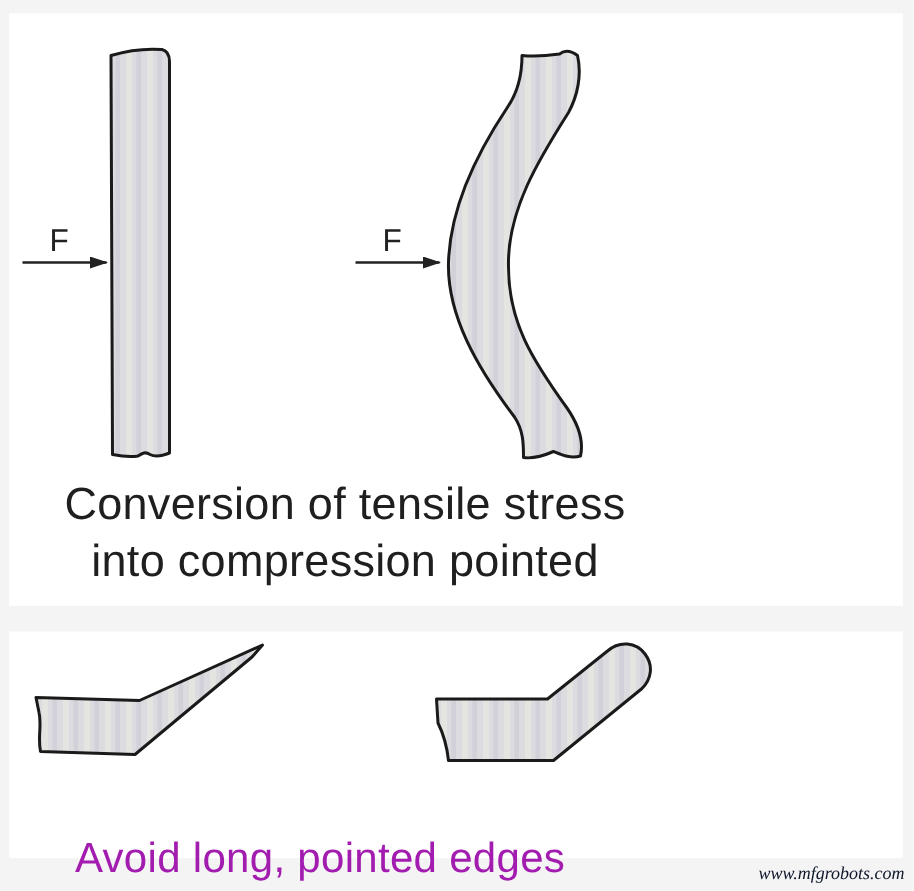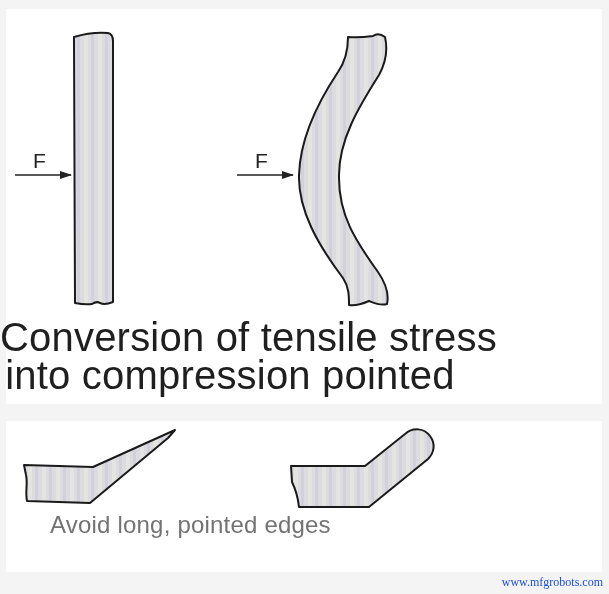--- a/index.html
+++ b/index.html
@@ -9,26 +9,26 @@
       font-family: "Liberation Sans", "DejaVu Sans", sans-serif;
     }
     .panel { position: absolute; background: #ffffff; }
     #panel-top { left: 6px; top: 9px; width: 596px; height: 395px; }
     #panel-bottom { left: 6px; top: 421px; width: 596px; height: 151px; }
     svg.art { position: absolute; left: 0; top: 0; width: 609px; height: 594px; }
     .caption {
       position: absolute; color: #1f1f1f; text-align: center; white-space: nowrap;
       letter-spacing: 0.2px;
     }
-    #caption-top { left: 0; width: 460px; top: 318px; font-size: 40px; line-height: 38px; }
-    #caption-bottom { left: 50px; top: 510px; font-size: 24px; line-height: 30px; color: #737373; }
+    #caption-top { left: 0; width: 460px; top: 318px; font-size: 30px; line-height: 38px; }
+    #caption-bottom { left: 50px; top: 557px; font-size: 28px; line-height: 30px; color: #a21caf; }
     .flabel { position: absolute; font-size: 21px; color: #222; line-height: 20px; }
     #watermark {
       position: absolute; right: 6px; top: 575px; font-size: 12px;
-      font-family: "Liberation Serif", "DejaVu Serif", serif; color: #1d4ed8;
+      font-family: "Liberation Serif", "DejaVu Serif", serif; color: #0f172a; font-style: italic;
     }
   </style>
 </head>
 <body>
 
 <div class="panel" id="panel-top"></div>
 <div class="panel" id="panel-bottom"></div>
 
 <svg class="art" viewBox="0 0 609 594" xmlns="http://www.w3.org/2000/svg">
   <defs>

